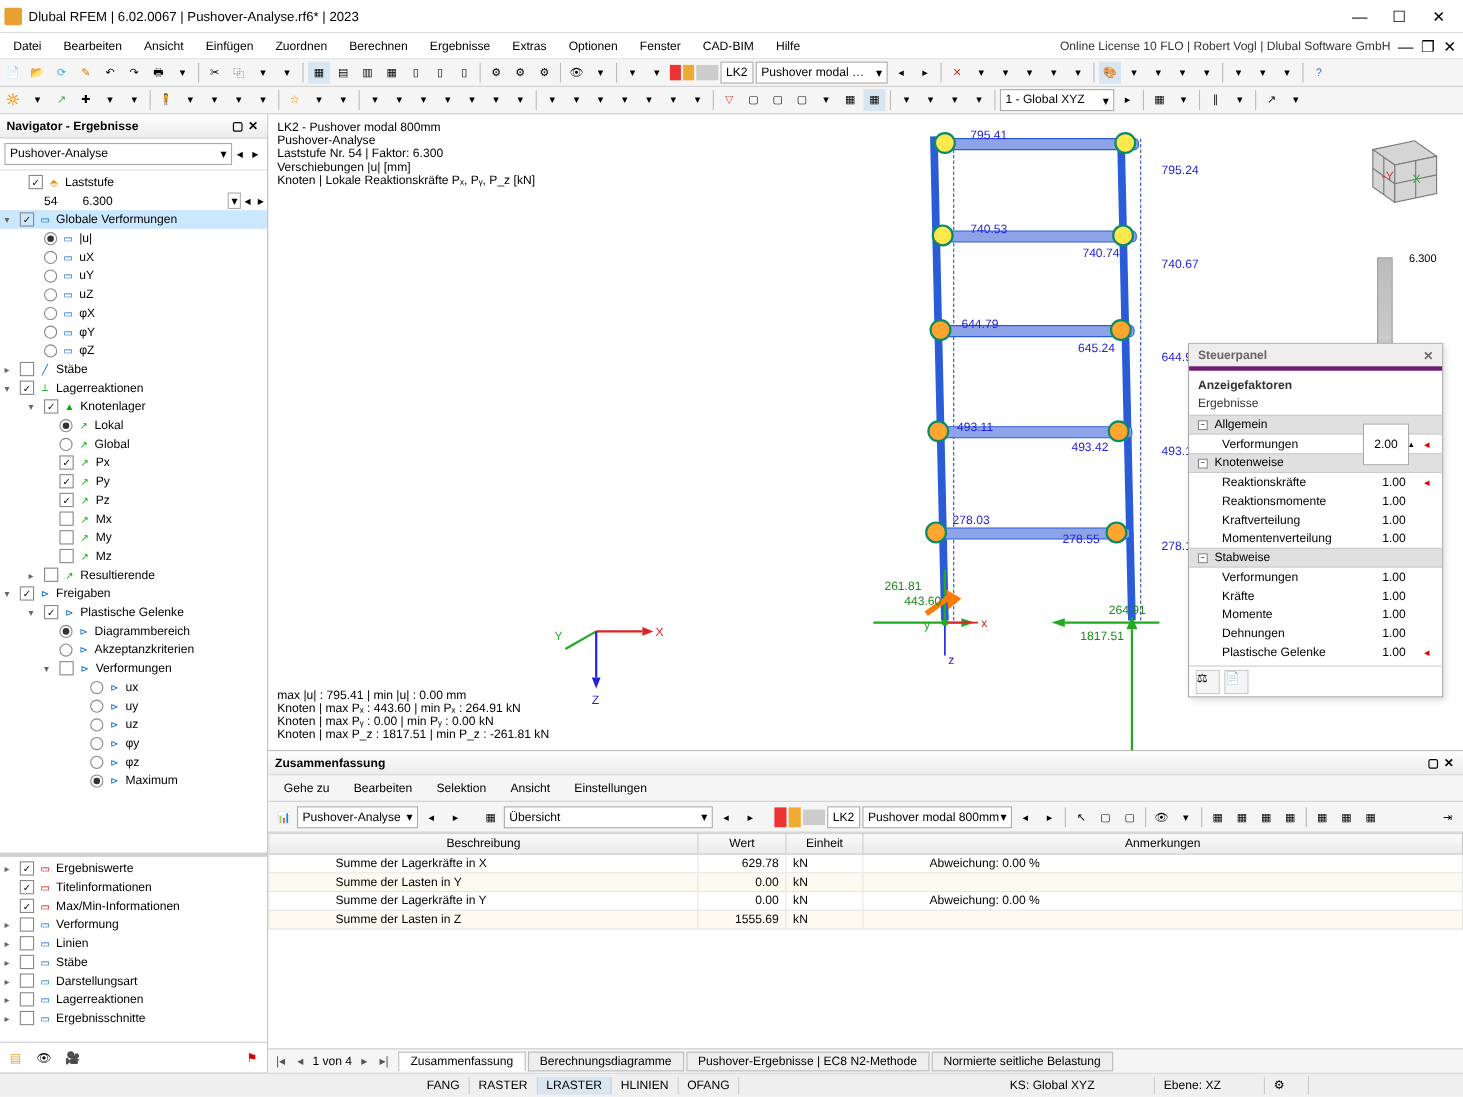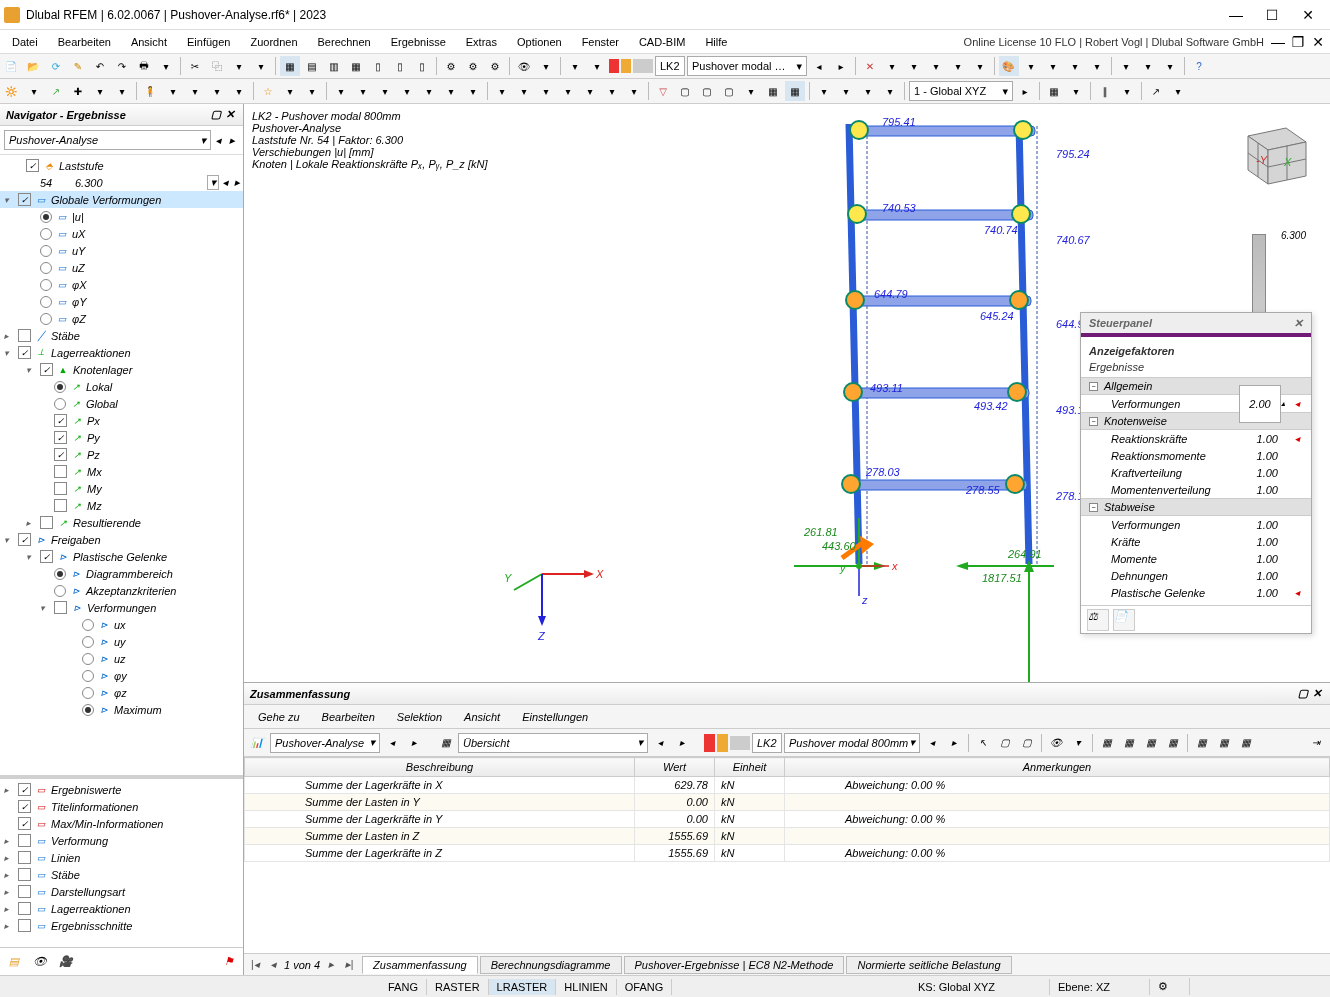--- a/index.html
+++ b/index.html
@@ -15,21 +15,21 @@
 .menuitem { padding: 3px 10px; }
 .menuspacer { flex: 1; }
 .menulicense { color: #333; padding-right: 4px; }
 
 .toolbar { height: 25px; background: #f5f5f5; border-bottom: 1px solid #ccc; display: flex; align-items: center; padding: 0 2px; overflow: hidden; gap: 2px; }
 .tbbtn { width: 20px; height: 20px; display: flex; align-items: center; justify-content: center; border: 1px solid transparent; font-size: 10px; }
 .tbsep { width: 1px; height: 18px; background: #bbb; margin: 0 2px; }
 .tbdrop { min-width: 120px; height: 20px; border: 1px solid #aaa; background: #fff; padding: 0 4px; display: flex; align-items: center; font-size: 11px; }
 .tbdrop.short { min-width: 30px; }
 
-.mainrow { flex: 1; display: flex; overflow: hidden; font-style: italic; }
+.mainrow { flex: 1; display: flex; overflow: hidden; }
 .navigator { width: 244px; background: #fff; border-right: 1px solid #aaa; display: flex; flex-direction: column; }
 .navhead { height: 22px; background: linear-gradient(#fdfdfd,#ececec); border-bottom: 1px solid #ccc; display: flex; align-items: center; padding: 0 6px; font-weight: bold; }
 .navhead .sp { flex: 1; }
 .navicon { width: 14px; height: 14px; display: flex; align-items: center; justify-content: center; }
 
 .navdroprow { display: flex; align-items: center; padding: 4px; border-bottom: 1px solid #ddd; }
 .navdrop { flex: 1; height: 20px; border: 1px solid #aaa; background: #fff; padding: 0 4px; display: flex; align-items: center; }
 .navbtn { width: 14px; height: 20px; display: flex; align-items: center; justify-content: center; }
 
 .tree { flex: 1; overflow: auto; padding: 2px 0; }
@@ -538,20 +538,26 @@
   </div>
 
   <div class="viewport">
     <div class="canvas">
       <div class="canvastxt" style="left:8px;top:6px" id="cvinfo">
           <div>LK2 - Pushover modal 800mm</div>
           <div>Pushover-Analyse</div>
           <div>Laststufe Nr. 54 | Faktor: 6.300</div>
           <div>Verschiebungen |u| [mm]</div>
           <div>Knoten | Lokale Reaktionskräfte Pₓ, Pᵧ, P_z [kN]</div>
+        </div>
+      <div class="canvastxt" style="left:8px;bottom:8px" id="cvbot">
+          <div>max |u| : 795.41 | min |u| : 0.00 mm</div>
+          <div>Knoten | max Pₓ : 443.60 | min Pₓ : 264.91 kN</div>
+          <div>Knoten | max Pᵧ : 0.00 | min Pᵧ : 0.00 kN</div>
+          <div>Knoten | max P_z : 1817.51 | min P_z : -261.81 kN</div>
         </div>
 
       <svg class="frame" width="700" height="600" style="left:250px;top:0">
         <g id="struct">
             <line x1="365" y1="460" x2="355" y2="20" stroke="#2a5cd8" stroke-width="7"></line>
             <line x1="373" y1="460" x2="373" y2="20" stroke="#35a" stroke-width="1" stroke-dasharray="3,2"></line>
             <line x1="535" y1="460" x2="525" y2="20" stroke="#2a5cd8" stroke-width="7"></line>
             <line x1="543" y1="460" x2="543" y2="20" stroke="#35a" stroke-width="1" stroke-dasharray="3,2"></line>
             <rect x="361" y="22" width="180" height="10" rx="4" fill="#8fa4e8" stroke="#2a5cd8"></rect>
             <rect x="359" y="106" width="180" height="10" rx="4" fill="#8fa4e8" stroke="#2a5cd8"></rect>
@@ -813,26 +819,20 @@
                 <td class="r">0.00</td>
                 <td class="l">kN</td>
                 <td class="l" style="padding-left: 60px;">Abweichung: 0.00 %</td>
               </tr>
               <tr class="datarow">
                 <td class="l" style="padding-left: 60px;">Summe der Lasten in Z</td>
                 <td class="r">1555.69</td>
                 <td class="l">kN</td>
                 <td class="l" style="padding-left: 60px;"></td>
               </tr>
-              <tr class="datarow">
-                <td class="l" style="padding-left: 60px;">Summe der Lagerkräfte in Z</td>
-                <td class="r">1555.69</td>
-                <td class="l">kN</td>
-                <td class="l" style="padding-left: 60px;">Abweichung: 0.00 %</td>
-              </tr>
             </tbody>
         </table>
       </div>
       <div class="pager">
         <span class="pgbtn">|◂</span>
         <span class="pgbtn">◂</span>
         <span>1 von 4</span>
         <span class="pgbtn">▸</span>
         <span class="pgbtn">▸|</span>
         <span id="sumtabs"><span class="pgtab active">Zusammenfassung</span><span class="pgtab">Berechnungsdiagramme</span><span class="pgtab">Pushover-Ergebnisse | EC8 N2-Methode</span><span class="pgtab">Normierte seitliche Belastung</span></span>

